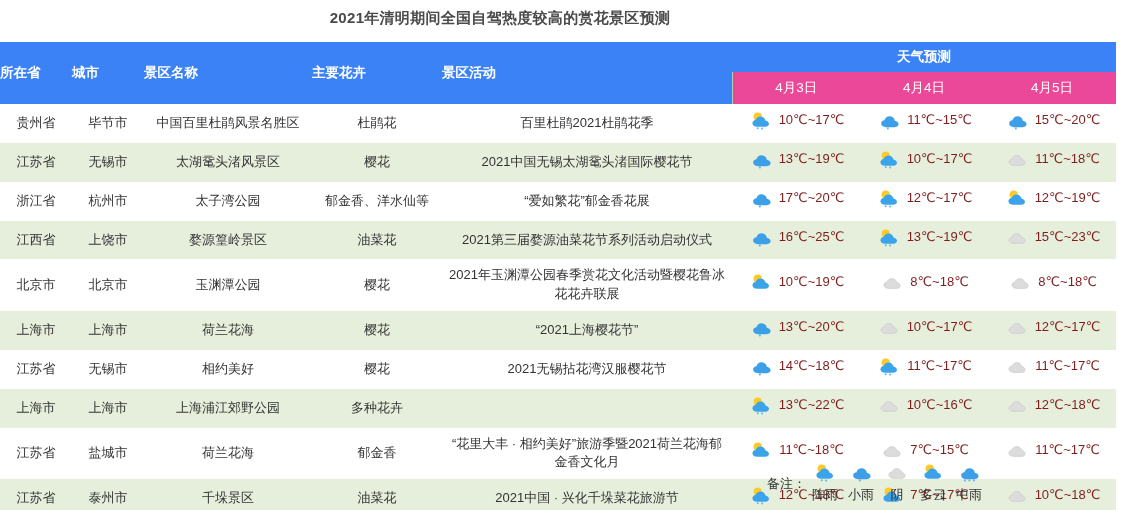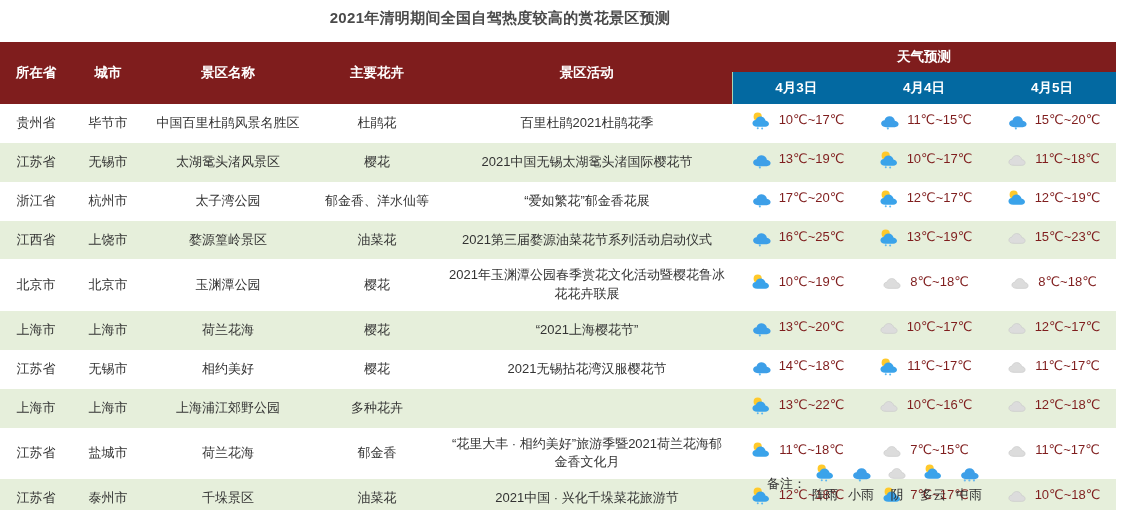--- a/index.html
+++ b/index.html
@@ -29,52 +29,52 @@
     letter-spacing: 0.3px;
   }
   table.sheet {
     width: 1116px;
     margin: 14px auto 0 auto;
     border-collapse: collapse;
     table-layout: fixed;
   }
   
   thead tr.grp th {
-    background: #7f1d1d;
+    background: #3b82f6;
     color: #ffffff;
     font-size: 13.5px;
     font-weight: bold;
     padding: 0;
     height: 30px;
     vertical-align: middle;
     border: none;
   }
   thead tr.sub th {
-    background: #0369a1;
+    background: #ec4899;
     color: #ffffff;
     font-size: 13.5px;
-    font-weight: bold;
+    font-weight: normal;
     padding: 0;
     height: 32px;
     vertical-align: middle;
     border: none;
   }
   th.wx-group {
     text-align: center;
     border-left: 1px solid #8cc89f;
   }
   th.wx-sub {
     text-align: center;
     border-top: 1px solid #a7d6b5;
   }
   th.wx-sub.first {
     border-left: 1px solid #a7d6b5;
   }
   th.left-col {
-    text-align: center;
+    text-align: left;
   }
   .hdr-cell { display:block; line-height: 1; }
 
   
   tbody td {
     font-size: 13px;
     color: #333333;
     text-align: center;
     padding: 7px 4px;
     vertical-align: middle;

